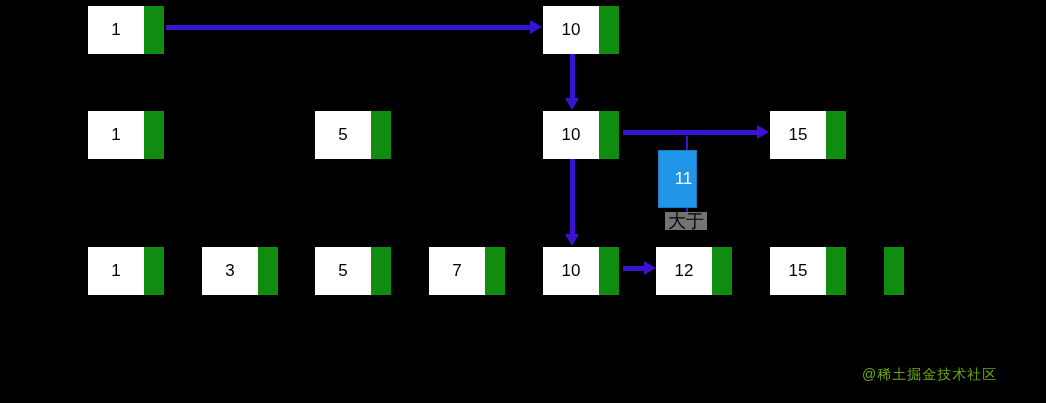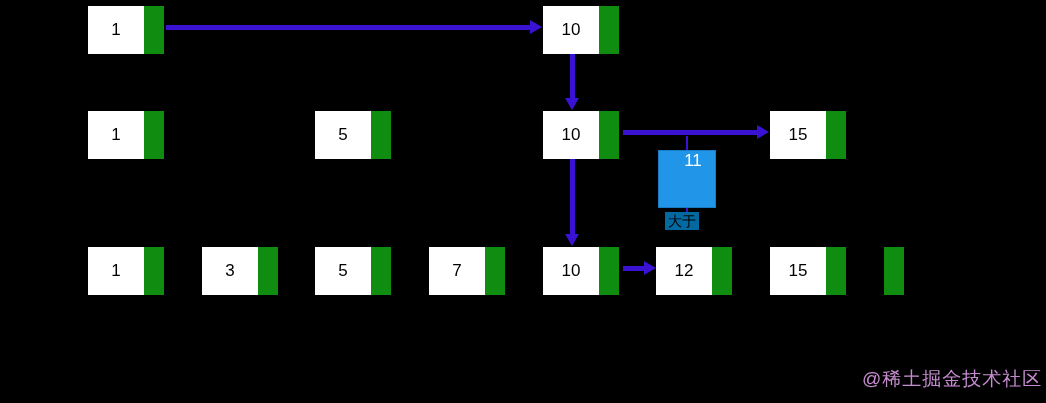--- a/index.html
+++ b/index.html
@@ -36,37 +36,37 @@
     border: 1px solid #ffffff;
   }
   .node .tail {
     width: 20px;
     background: #108c10;
     box-sizing: border-box;
   }
   
   .cmp-box {
     position: absolute;
-    width: 58px;
+    width: 39px;
     height: 58px;
     background: #2196e8;
     border: 1px solid #1b7cc4;
     box-sizing: border-box;
     display: flex;
-    align-items: flex-start;
+    align-items: center;
     justify-content: center;
     color: #ffffff;
     font-size: 17px;
     padding-left: 12px;
   }
   .cmp-label {
     position: absolute;
-    background: #0369a1;
+    background: #737373;
     color: #000000;
-    font-size: 14px;
+    font-size: 18px;
     line-height: 16px;
     padding: 1px 3px;
     white-space: nowrap;
   }
   
   .arrow-h {
     position: absolute;
     height: 5px;
     background: #3a12d4;
   }
@@ -98,22 +98,22 @@
     border-top: 12px solid #3a12d4;
   }
   .cmp-tick {
     position: absolute;
     width: 2px;
     background: #3a12d4;
   }
   
   .watermark {
     position: absolute;
-    font-size: 19px;
-    color: #f0abfc;
+    font-size: 14px;
+    color: #84cc16;
     opacity: 0.82;
     white-space: nowrap;
     letter-spacing: 1px;
   }
 </style>
 </head>
 <body>
 
 <div id="canvas">
 

